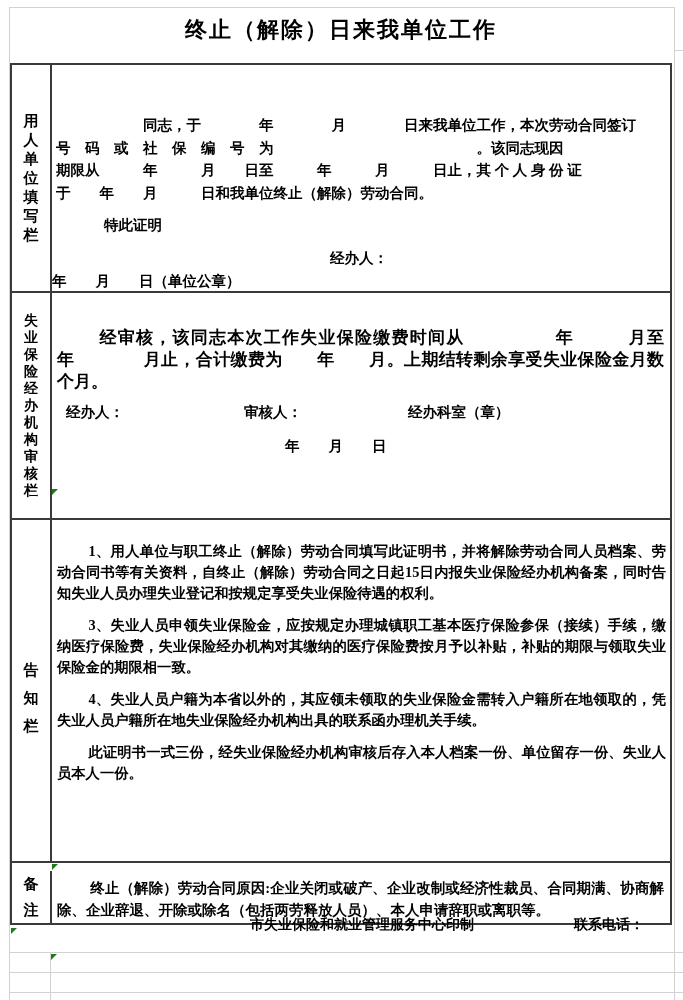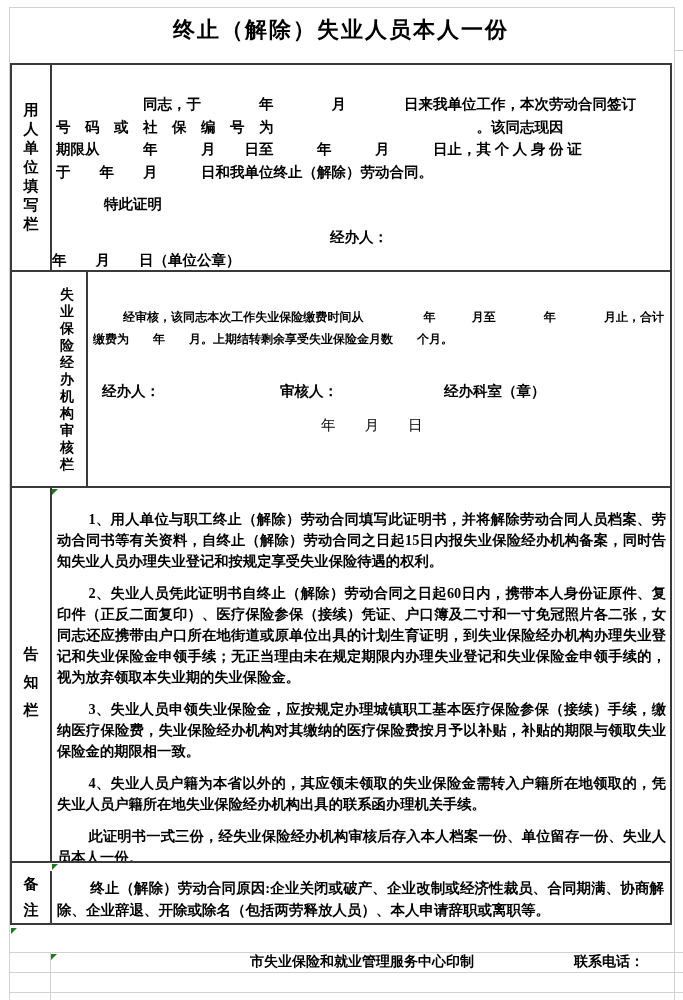--- a/index.html
+++ b/index.html
@@ -29,53 +29,53 @@
     width:40px;flex:0 0 40px;border-right:2px solid #3a3a3a;box-sizing:border-box;
     display:flex;align-items:center;justify-content:center;
   }
   .vtext{
     width:16px;word-break:break-all;text-align:center;
     font-weight:bold;font-size:15px;
   }
   .content-cell{flex:1;position:relative;overflow:hidden;box-sizing:border-box;}
   
   .row-employer{height:230px;}
-  .s1-body{padding:28px 2px 0 4px;}
+  .s1-body{padding:28px 2px 0 4px;margin-top:21px;}
   .s1-line{font-size:14.5px;font-weight:bold;line-height:22.5px;white-space:pre-wrap;}
   .s1-attest{margin-top:12px;padding-left:52px;font-size:14.5px;font-weight:bold;}
   .s1-handler{margin-top:14px;padding-left:278px;font-size:14.5px;font-weight:bold;}
   .s1-date{margin-top:4px;font-size:14.5px;font-weight:bold;}
   
-  .row-insurance{height:248px;padding-left:36px;}
+  .row-insurance{height:248px;}
   .s2-body{
-    margin:34px 6px 0 5px;font-size:12px;font-weight:bold;line-height:22px;
+    margin:34px 6px 0 5px;font-size:17px;font-weight:bold;line-height:22px;
     text-indent:2.5em;text-align:justify;white-space:pre-wrap;
   }
   .s2-sign{position:absolute;top:110px;left:0;right:0;height:20px;font-size:14.5px;font-weight:bold;}
   .s2-sign span{position:absolute;white-space:pre;}
   .s2-handler{left:14px;}
   .s2-reviewer{left:192px;}
   .s2-office{left:356px;}
-  .s2-date{position:absolute;top:144px;left:233px;font-size:14.5px;font-weight:normal;white-space:pre;}
+  .s2-date{position:absolute;top:144px;left:233px;font-size:14.5px;font-weight:bold;white-space:pre;}
   
   .row-notice{height:375px;}
   .s3-body{padding:12px 4px 0 5px;}
   .notice-para{
     margin:9px 0 11px 0;font-size:14.3px;font-weight:bold;line-height:21px;
     text-indent:2.2em;text-align:justify;
   }
   
   .row-remarks{flex:1;margin-top:8px;}
   .s4-body{
     margin:6px 6px 0 5px;font-size:14.5px;font-weight:bold;line-height:22px;
     text-indent:2.3em;text-align:justify;
   }
   
   .footer-row{
-    position:absolute;top:952px;left:50px;width:624px;height:20px;
+    position:absolute;top:915px;left:50px;width:624px;height:20px;
     line-height:20px;font-size:14px;font-weight:bold;
   }
   .footer-center{display:block;text-align:center;width:100%;}
   .footer-contact{position:absolute;right:30px;top:0;}
   
   .flag{
     position:absolute;width:0;height:0;
     border-top:6px solid #1f7a1f;border-right:6px solid transparent;
   }
 </style>
@@ -86,21 +86,21 @@
 
   <div class="grid h" style="top:7px;left:9px;width:666px;"></div>
   <div class="grid v" style="left:9px;top:7px;height:993px;"></div>
   <div class="grid v" style="left:674px;top:7px;height:993px;"></div>
   <div class="grid h" style="top:50px;left:674px;width:9px;"></div>
   <div class="grid h" style="top:952px;left:9px;width:674px;"></div>
   <div class="grid h" style="top:972px;left:9px;width:674px;"></div>
   <div class="grid h" style="top:992px;left:9px;width:674px;"></div>
   <div class="grid v" style="left:50px;top:952px;height:48px;"></div>
 
-  <div class="title">终止（解除）失业人员本人一份</div>
+  <div class="title">终止（解除）日来我单位工作</div>
 
   <div class="form-table">
 
     <div class="row row-employer">
       <div class="label-cell">
         <div class="vtext">用人单位填写栏</div>
       </div>
       <div class="content-cell">
         <div class="s1-body">
           <div class="s1-line">　　　　　　同志，于　　　　年　　　　月　　　　日来我单位工作，本次劳动合同签订</div>
@@ -129,21 +129,20 @@
       </div>
     </div>
 
     <div class="row row-notice">
       <div class="label-cell">
         <div class="vtext" style="line-height:28px;margin-top:15px;">告知栏</div>
       </div>
       <div class="content-cell">
         <div class="s3-body">
           <p class="notice-para">1、用人单位与职工终止（解除）劳动合同填写此证明书，并将解除劳动合同人员档案、劳动合同书等有关资料，自终止（解除）劳动合同之日起15日内报失业保险经办机构备案，同时告知失业人员办理失业登记和按规定享受失业保险待遇的权利。</p>
-          <p class="notice-para">2、失业人员凭此证明书自终止（解除）劳动合同之日起60日内，携带本人身份证原件、复印件（正反二面复印）、医疗保险参保（接续）凭证、户口簿及二寸和一寸免冠照片各二张，女同志还应携带由户口所在地街道或原单位出具的计划生育证明，到失业保险经办机构办理失业登记和失业保险金申领手续；无正当理由未在规定期限内办理失业登记和失业保险金申领手续的，视为放弃领取本失业期的失业保险金。</p>
           <p class="notice-para">3、失业人员申领失业保险金，应按规定办理城镇职工基本医疗保险参保（接续）手续，缴纳医疗保险费，失业保险经办机构对其缴纳的医疗保险费按月予以补贴，补贴的期限与领取失业保险金的期限相一致。</p>
           <p class="notice-para">4、失业人员户籍为本省以外的，其应领未领取的失业保险金需转入户籍所在地领取的，凭失业人员户籍所在地失业保险经办机构出具的联系函办理机关手续。</p>
           <p class="notice-para">此证明书一式三份，经失业保险经办机构审核后存入本人档案一份、单位留存一份、失业人员本人一份。</p>
         </div>
       </div>
     </div>
 
     <div class="row row-remarks">
       <div class="label-cell">
         <div class="vtext" style="line-height:26px;">备注</div>

